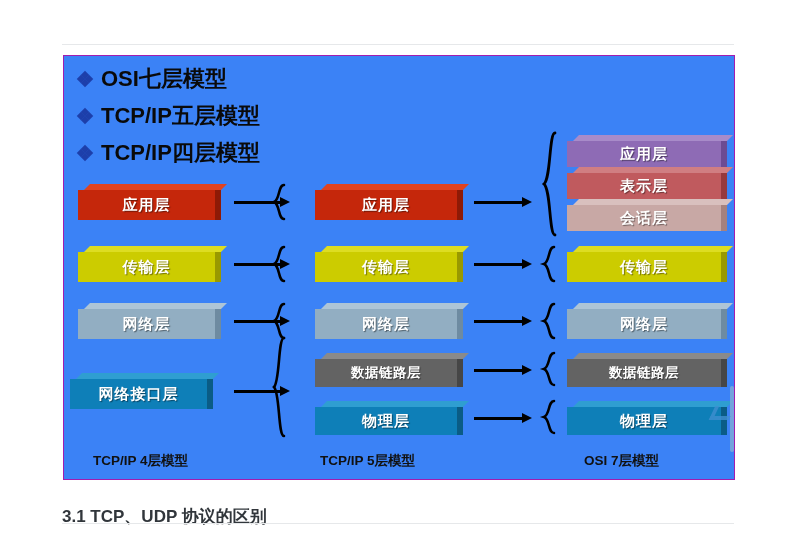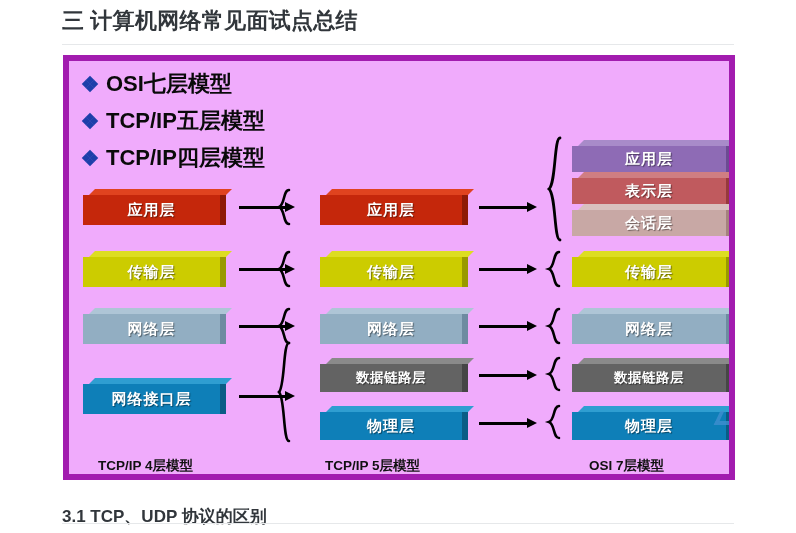--- a/index.html
+++ b/index.html
@@ -29,22 +29,22 @@
     position:absolute;left:62px;top:489px;
     font-size:17px;font-weight:bold;color:#31363b;
     white-space:nowrap;
     margin-top:16px;
   }
 
   
   .panel{
     position:absolute;left:63px;top:55px;
     width:672px;height:425px;
-    background:#f0abfc;
-    border:6px solid #a21caf;
+    background:#3b82f6;
+    border:1px solid #a21caf;
     box-sizing:border-box;
     overflow:hidden;
   }
   .panel-inner{position:absolute;inset:0;}
 
   
   .bullets{position:absolute;left:12px;top:4px;}
   .bullet-row{
     display:flex;align-items:center;
     height:37px;
@@ -132,23 +132,20 @@
     position:absolute;top:350px;left:648px;width:16px;height:10px;
     border-bottom:4px solid #3f8fd0;border-left:4px solid #3f8fd0;
     transform:skewX(-25deg);opacity:.8;
   }
 </style>
 </head>
 <body>
 
 <div class="page">
 
-  <div class="h-main">
-    <span class="num">三</span><span>计算机网络常见面试点总结</span>
-  </div>
   <div class="rule top"></div>
 
   <div class="panel">
     <div class="panel-inner">
 
       <div class="bullets">
         <div class="bullet-row">
           <span class="bullet-di">
               <i style="background: rgb(29, 63, 170);"></i>
               <i style="background: rgb(29, 63, 170);"></i>
@@ -194,21 +191,21 @@
       </div>
 
       <div class="box" style="left:14px;top:247px;width:143px;height:36px;">
         <span class="top" style="background: rgb(174, 197, 214);"></span>
         <span class="side" style="background: rgb(110, 139, 161);"></span>
         <span class="face" style="background: rgb(146, 174, 194);">
           <span class="lbl">网络层</span>
         </span>
       </div>
 
-      <div class="box" style="left:14px;top:317px;width:143px;height:36px;">
+      <div class="box" style="left:6px;top:317px;width:143px;height:36px;">
         <span class="top" style="background: rgb(47, 158, 209);"></span>
         <span class="side" style="background: rgb(10, 92, 134);"></span>
         <span class="face" style="background: rgb(14, 127, 184);">
           <span class="lbl">网络接口层</span>
         </span>
       </div>
 
       <div class="arrow" style="left:170px;top:141px;width:56px;">
         <span class="shaft"></span>
           <span class="head"></span>

